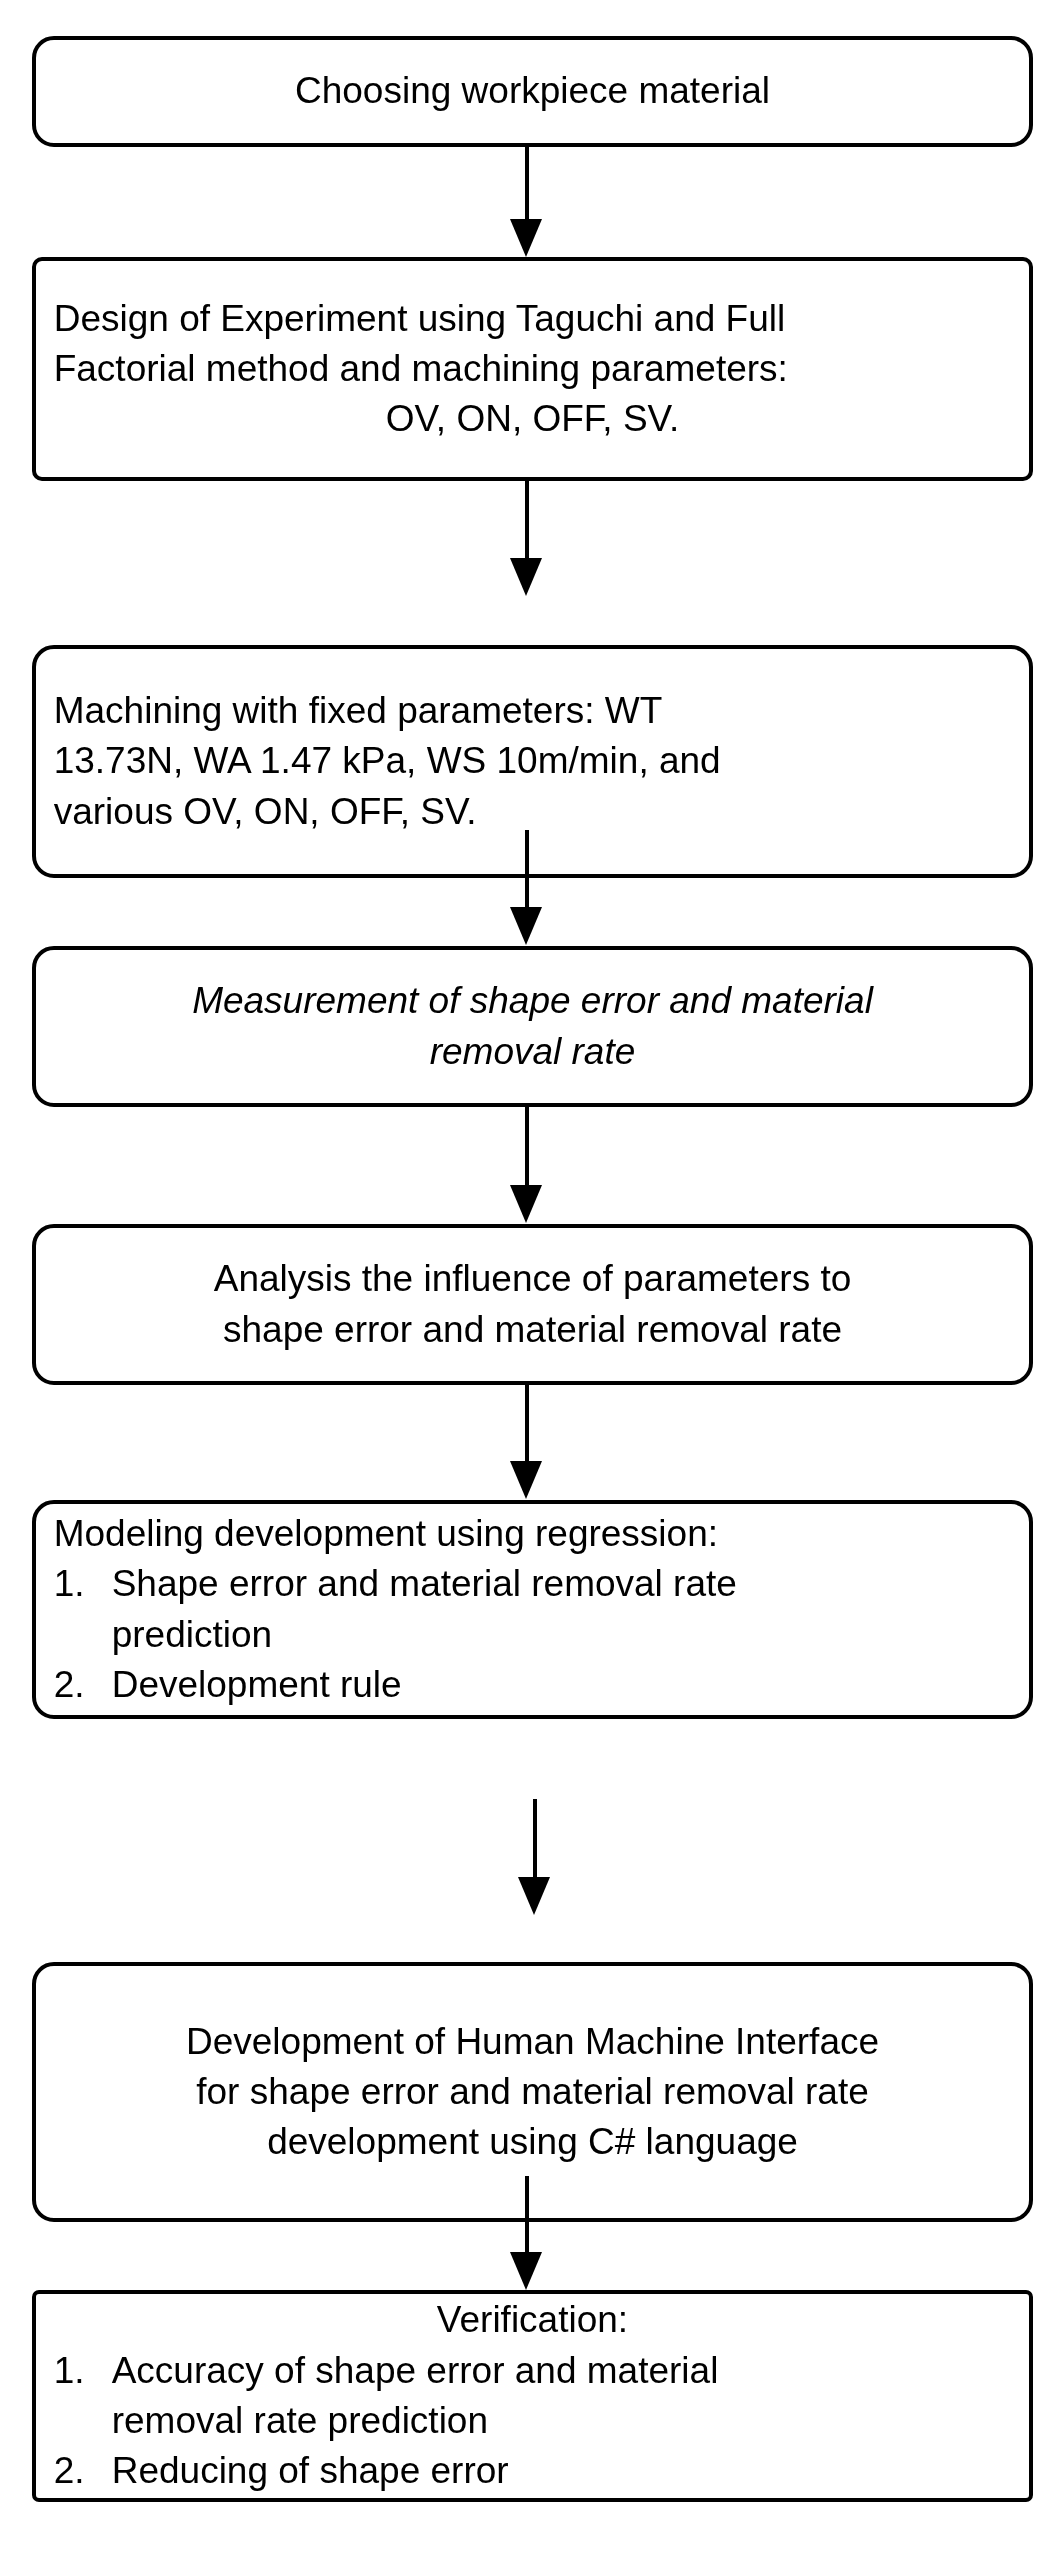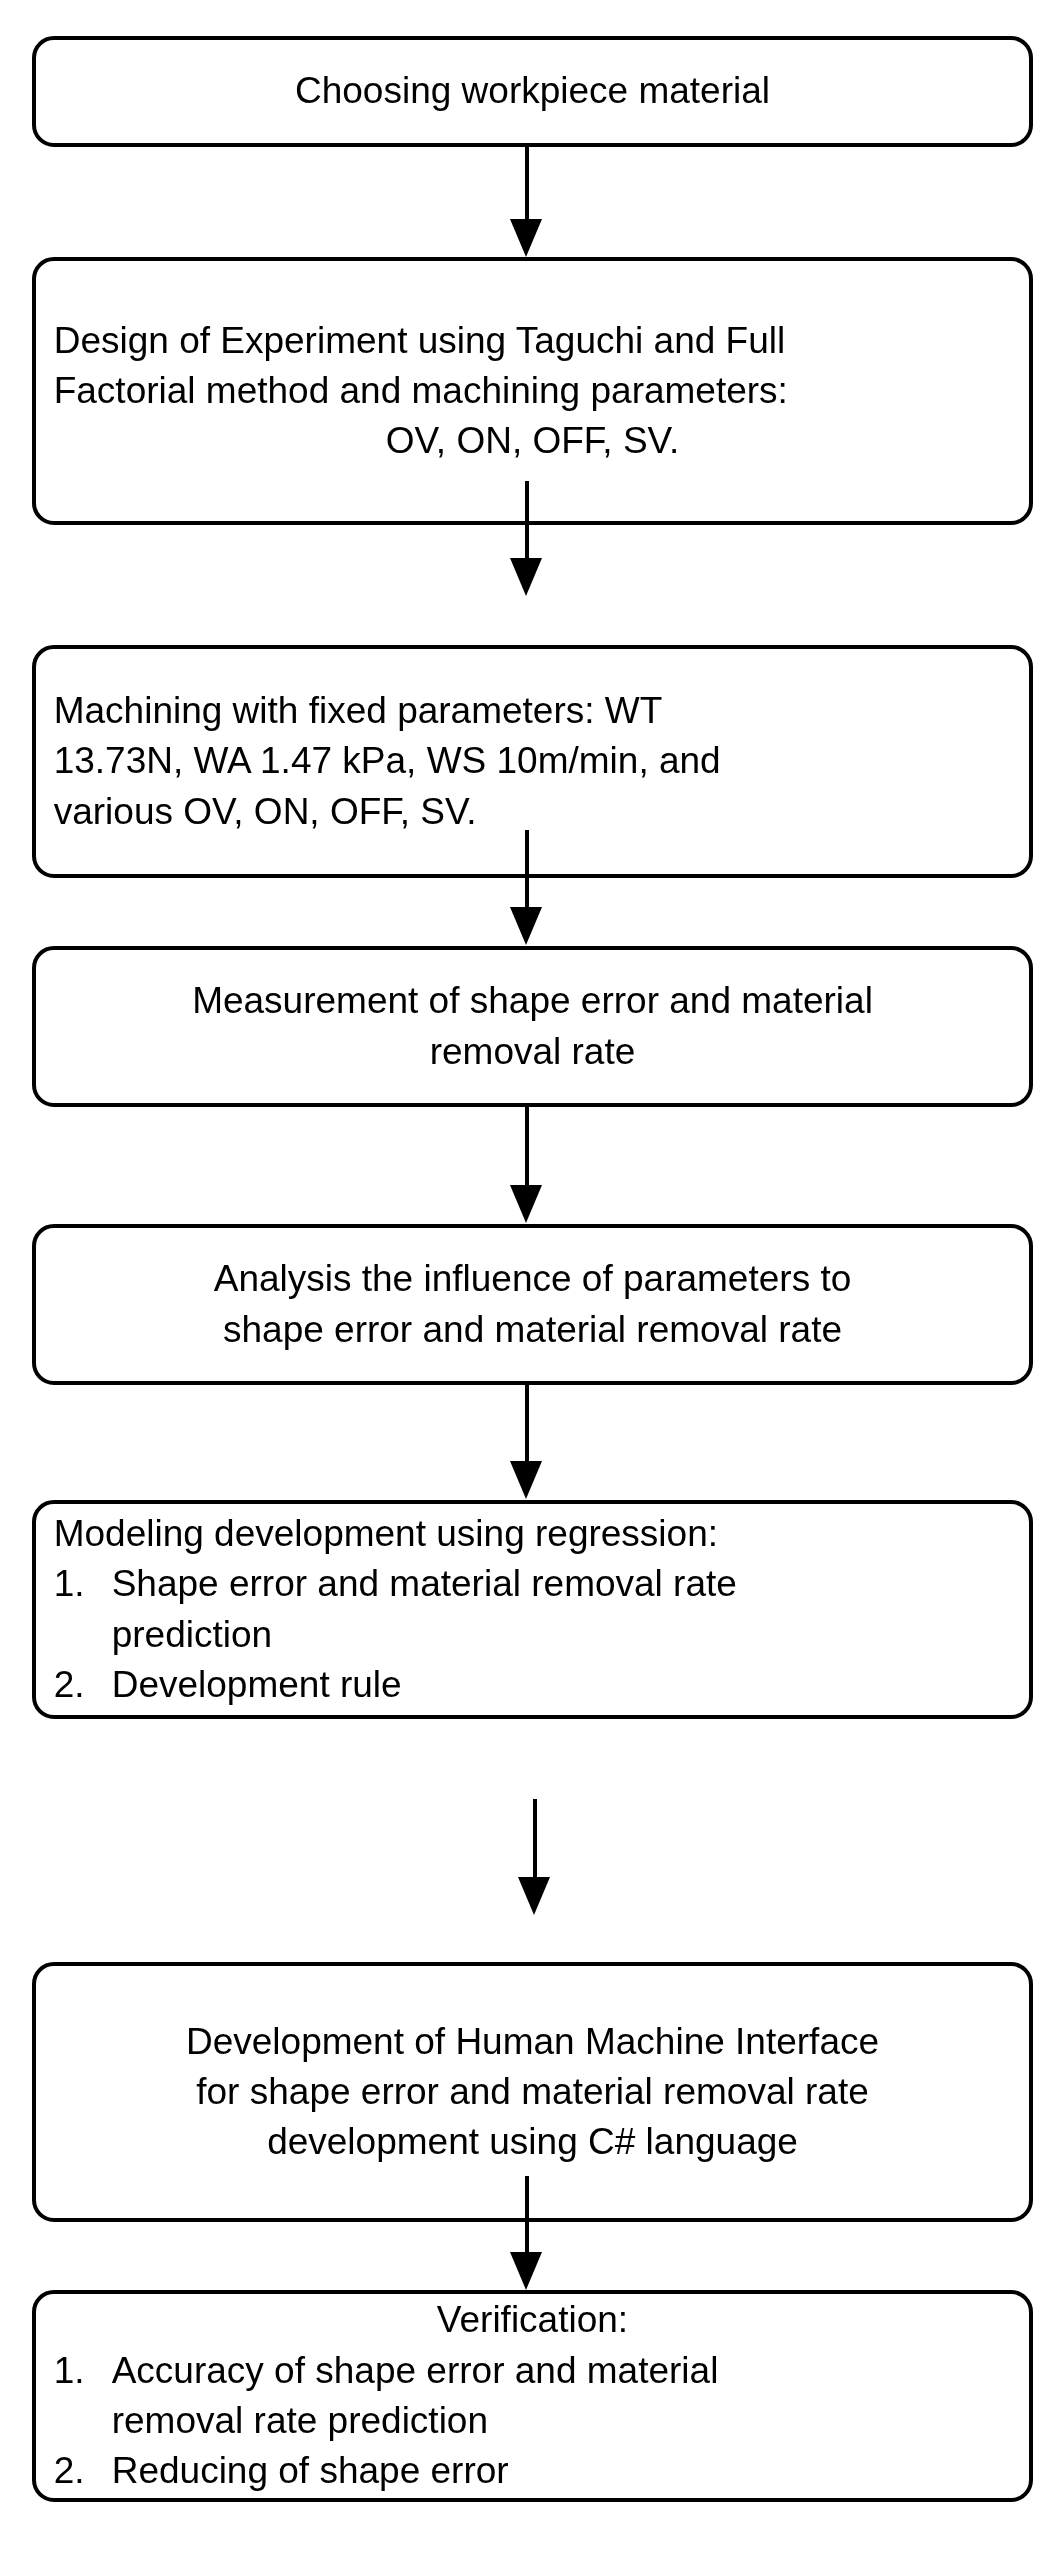--- a/index.html
+++ b/index.html
@@ -88,21 +88,21 @@
 
   <div class="node center" style="top:36px; height:111px;">
     <span class="line c">Choosing workpiece material</span>
   </div>
 
   <div class="conn" style="left:527px; top:147px; height:110px;">
     <div class="stem" style="height:74px;"></div>
     <div class="head" style="top:72px;"></div>
   </div>
 
-  <div class="node left" style="top:257px; height:268px;">
+  <div class="node left" style="top:257px; height:224px;border-radius:10px;">
     <span class="line l">Design of Experiment using Taguchi and Full</span>
     <span class="line l">Factorial method and machining parameters:</span>
     <span class="line c">OV, ON, OFF, SV.</span>
   </div>
 
   <div class="conn" style="left:527px; top:481px; height:116px;">
     <div class="stem" style="height:79px;"></div>
     <div class="head" style="top:77px;"></div>
   </div>
 
@@ -110,21 +110,21 @@
     <span class="line l">Machining with fixed parameters: WT</span>
     <span class="line l">13.73N, WA 1.47 kPa, WS 10m/min, and</span>
     <span class="line l">various OV, ON, OFF, SV.</span>
   </div>
 
   <div class="conn" style="left:527px; top:830px; height:116px;">
     <div class="stem" style="height:79px;"></div>
     <div class="head" style="top:77px;"></div>
   </div>
 
-  <div class="node center" style="top:946px; height:161px;">
+  <div class="node center" style="top:946px; height:161px;font-style:italic;">
     <span class="line c">Measurement of shape error and material</span>
     <span class="line c">removal rate</span>
   </div>
 
   <div class="conn" style="left:527px; top:1107px; height:117px;">
     <div class="stem" style="height:80px;"></div>
     <div class="head" style="top:78px;"></div>
   </div>
 
   <div class="node center" style="top:1224px; height:161px;">
@@ -163,21 +163,21 @@
     <span class="line c">Development of Human Machine Interface</span>
     <span class="line c">for shape error and material removal rate</span>
     <span class="line c">development using C# language</span>
   </div>
 
   <div class="conn" style="left:527px; top:2176px; height:114px;">
     <div class="stem" style="height:78px;"></div>
     <div class="head" style="top:76px;"></div>
   </div>
 
-  <div class="node left" style="top:2290px; height:212px;">
+  <div class="node left" style="top:2290px; height:212px;border-radius:7px;">
     <span class="line c">Verification:</span>
     <div class="numitem">
       <span class="num">1.</span>
       <span class="txt">
         <span class="line">Accuracy of shape error and material</span>
         <span class="line">removal rate prediction</span>
       </span>
     </div>
     <div class="numitem">
       <span class="num">2.</span>

